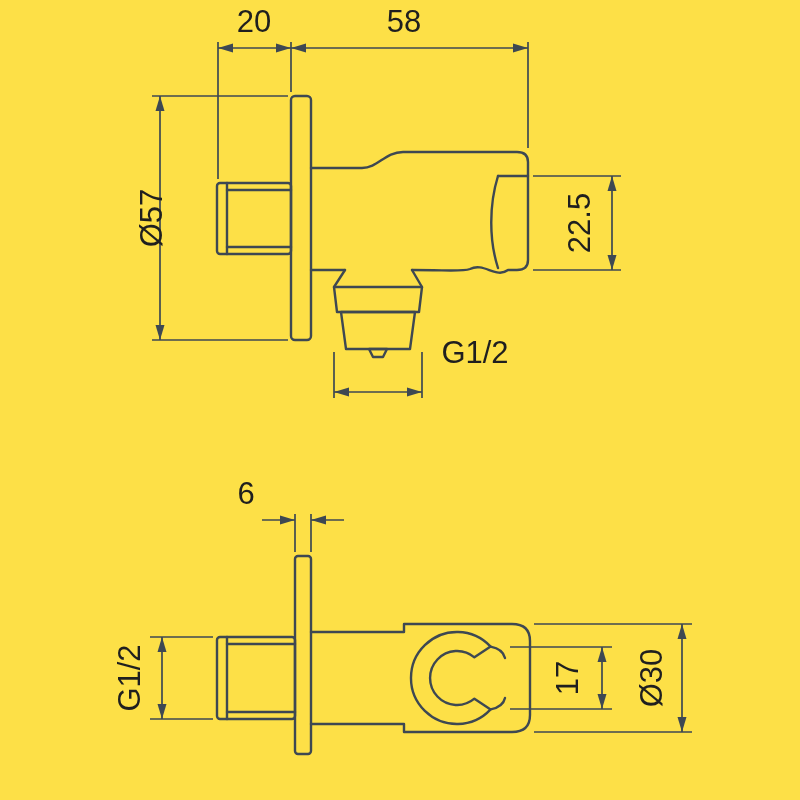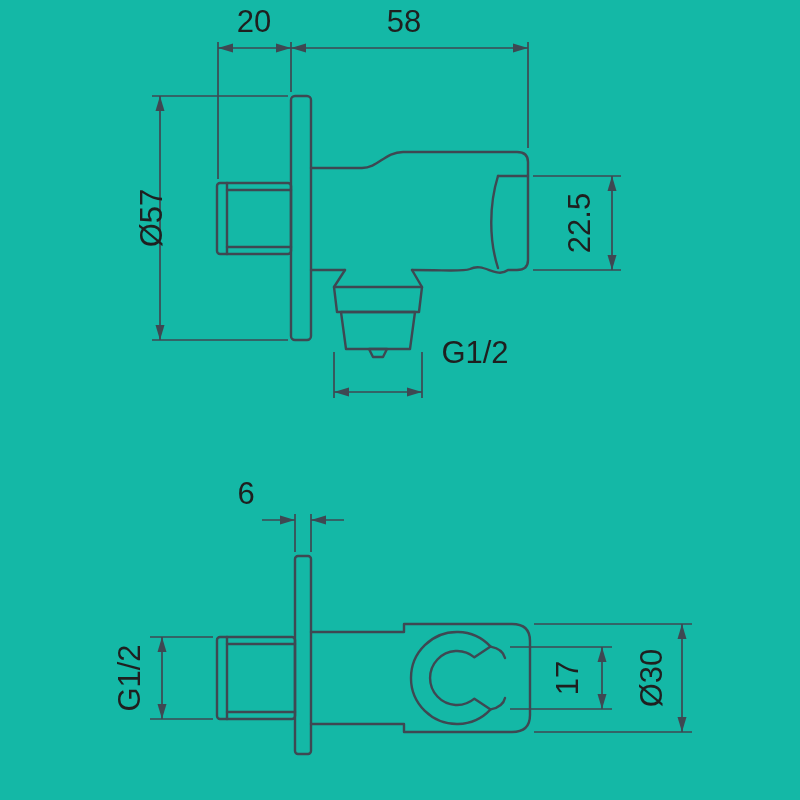--- a/index.html
+++ b/index.html
@@ -1,18 +1,18 @@
 <!DOCTYPE html>
 <html><head>
 <meta charset="utf-8">
 <style>
   html, body { margin: 0; padding: 0; background: #ffffff; }
   .canvas {
     width: 800px; height: 800px;
-    background: #14b8a6;
+    background: #fde047;
     position: relative;
     overflow: hidden;
   }
   svg { display: block; }
   .obj  { fill: none; stroke-width: 2.4; stroke-linejoin: round; stroke-linecap: round; }
   .dim  { fill: none; stroke-width: 1.7; stroke-linecap: butt; }
   text {
     font-family: "Liberation Sans", "DejaVu Sans", sans-serif;
     font-size: 31px;
     stroke: none;

